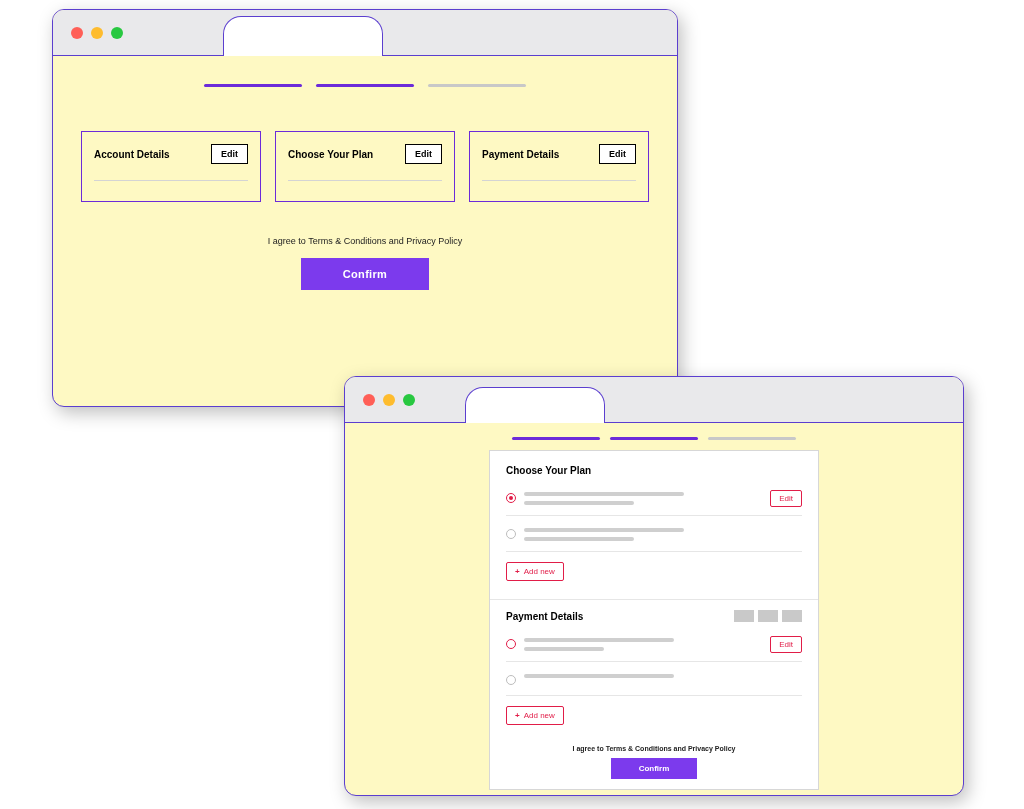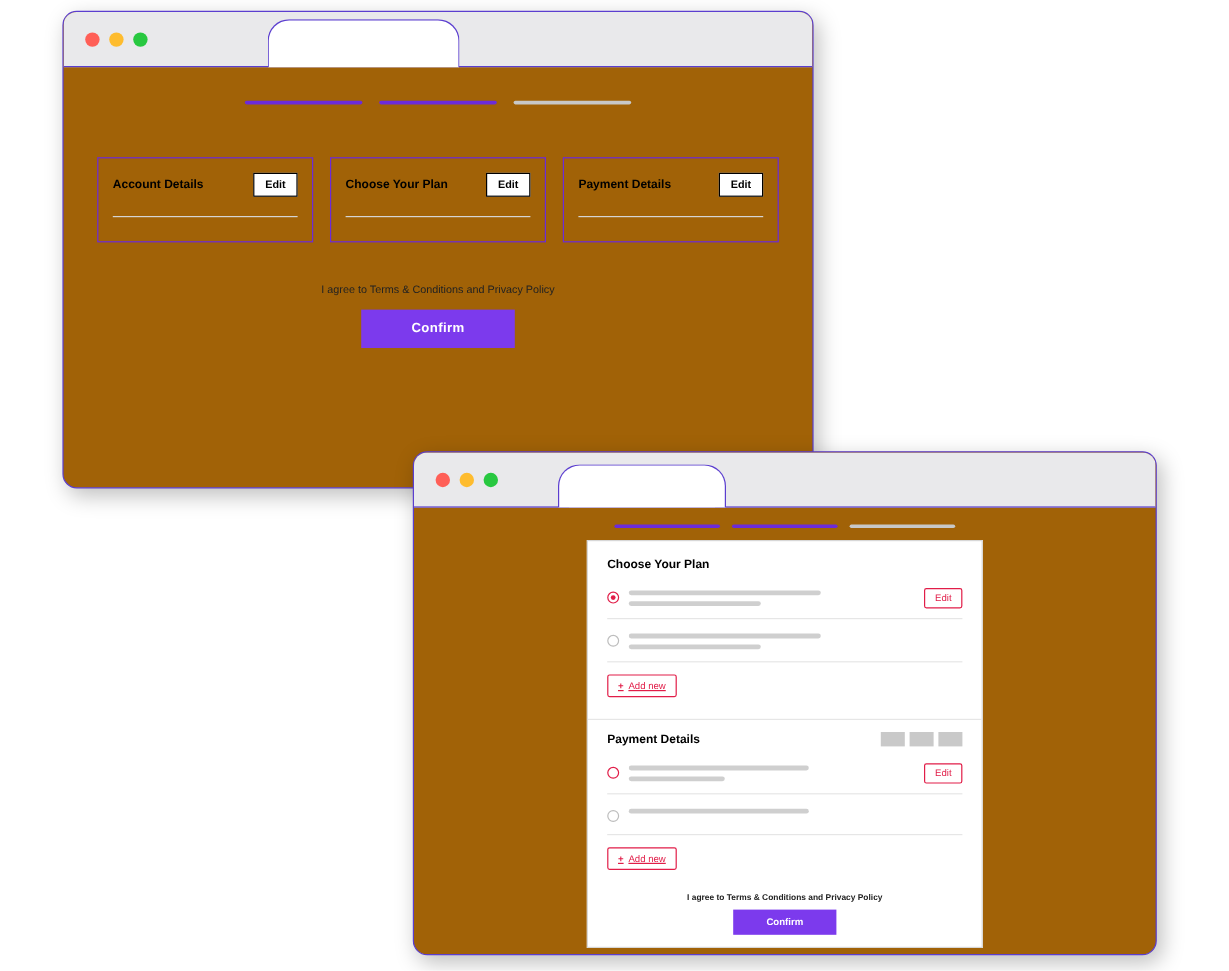--- a/index.html
+++ b/index.html
@@ -10,21 +10,21 @@
     font-family: -apple-system, BlinkMacSystemFont, "Segoe UI", Arial, sans-serif;
     position: relative;
     overflow: hidden;
   }
 
   
   .window {
     position: absolute;
     border: 1px solid #5b3ecf;
     border-radius: 12px;
-    background: #a16207;
+    background: #fef9c3;
     box-shadow: 4px 6px 18px rgba(0,0,0,0.25);
     overflow: hidden;
   }
   .titlebar {
     height: 46px;
     background: #e9e9eb;
     border-bottom: 1px solid #5b3ecf;
     display: flex;
     align-items: center;
     padding-left: 18px;
@@ -182,21 +182,20 @@
     border:1px solid #e11d48; color:#e11d48;
     font-size:8px; padding:3px 8px; background:#fff; cursor:pointer;
     border-radius:2px;
   }
   .addnew-btn{
     display:inline-flex; align-items:center; gap:4px;
     border:1px solid #e11d48; color:#e11d48;
     font-size:8px; padding:4px 8px; background:#fff; cursor:pointer;
     border-radius:2px;
     margin: 4px 0 12px;
-    text-decoration: underline;
   }
   .addnew-btn::before{ content:"+"; font-weight:700; }
 
   .divider { height:1px; background:#e6e6e6; margin:6px -16px 10px; }
 
   .w2-agree {
     font-size: 7px; font-weight:600; margin-top:8px; color:#222;
   }
   .w2-confirm {
     margin-top:6px;

